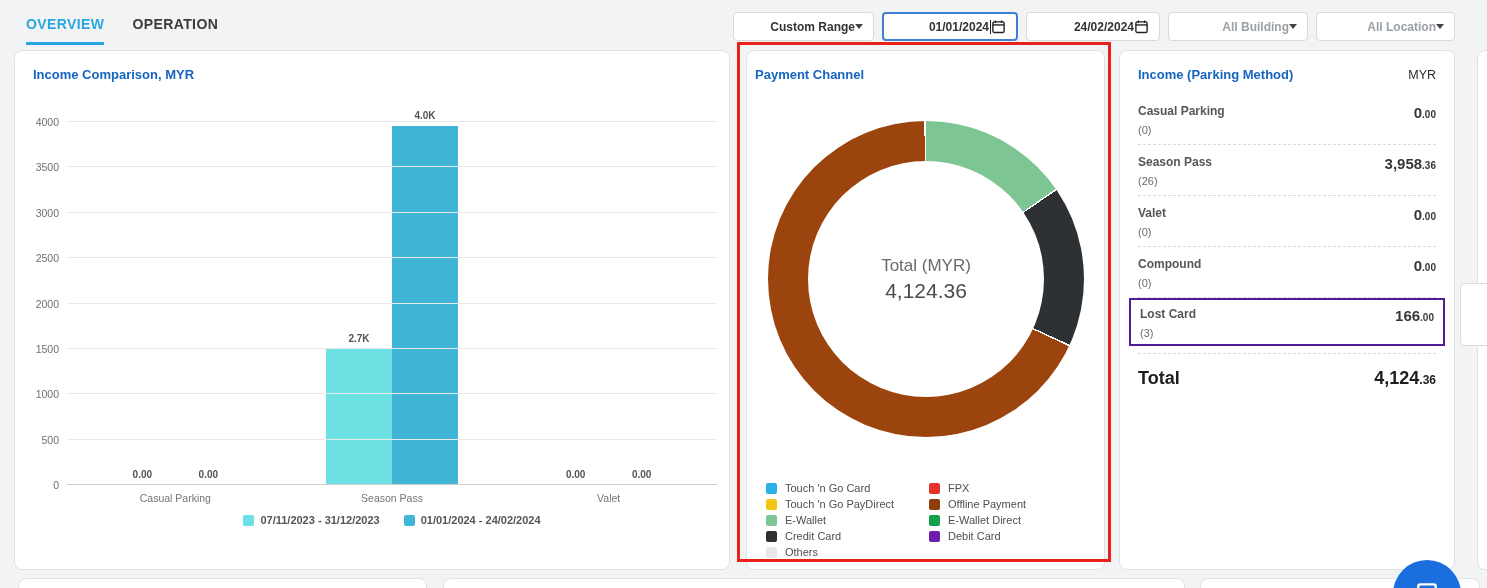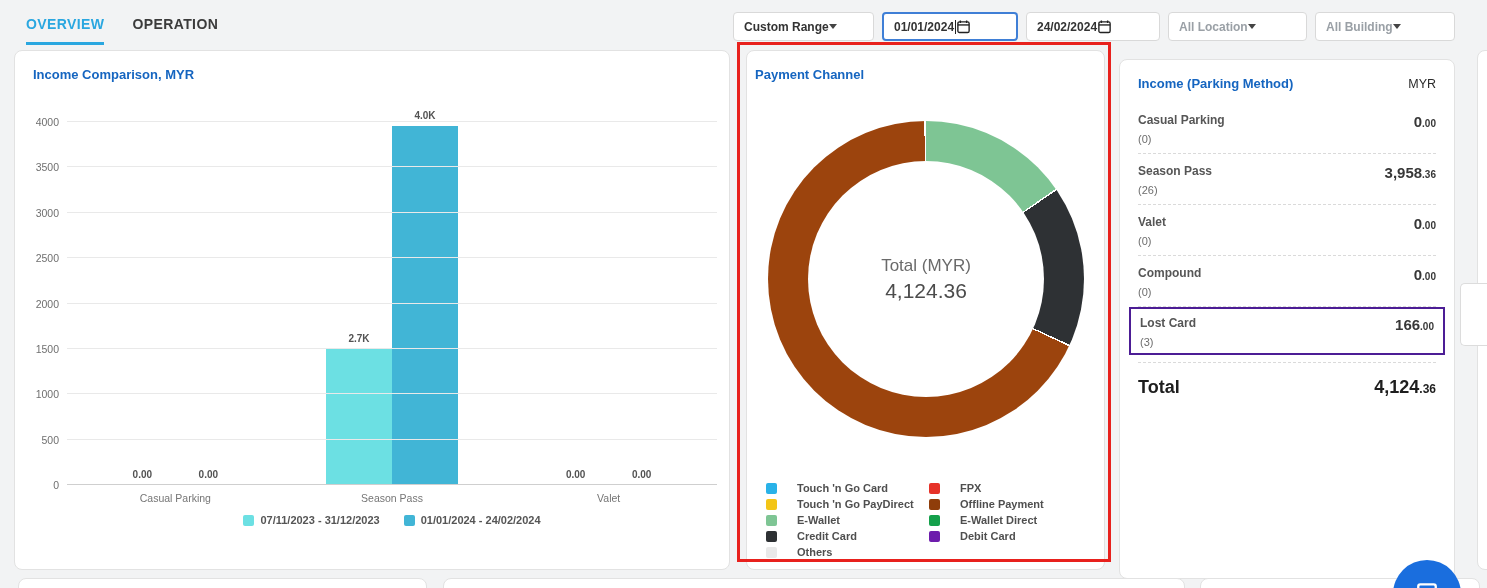--- a/index.html
+++ b/index.html
@@ -6,21 +6,21 @@
   html,body{background:#e9eaec}
   body{font-family:"Liberation Sans",sans-serif;-webkit-font-smoothing:antialiased}
   .page{position:relative;width:1487px;height:588px;background:#f2f3f4;overflow:hidden}
 
   
   .tabs{position:absolute;left:26px;top:16px;display:flex;gap:28px}
   .tab{font-size:14px;font-weight:700;letter-spacing:.4px;color:#3b3b3b;padding-bottom:10px;cursor:pointer}
   .tab.active{color:#2aa7e0;border-bottom:3px solid #2aa7e0}
 
   .filters{position:absolute;right:32px;top:12px;display:flex;gap:8px;align-items:center}
-  .ctrl{height:29px;background:#fff;border:1px solid #d9d9d9;border-radius:4px;display:flex;align-items:center;justify-content:flex-start;padding:0 10px;font-size:12px;color:#333;font-weight:600;cursor:pointer}
+  .ctrl{height:29px;background:#fff;border:1px solid #d9d9d9;border-radius:4px;display:flex;align-items:center;justify-content:flex-end;padding:0 10px;font-size:12px;color:#333;font-weight:600;cursor:pointer}
   .caret{width:0;height:0;border-left:4px solid transparent;border-right:4px solid transparent;border-top:5px solid #444;flex:0 0 auto}
   .ctrl.ph .v{color:#9aa0a6}
   .ctrl.focused{border:2px solid #3f7fd6}
   .cursor{display:inline-block;width:1px;height:14px;background:#222;margin:0 0 0 1px;vertical-align:middle}
   .cal{width:15px;height:15px;flex:0 0 auto}
   .w-range{width:141px}.w-d1{width:136px}.w-d2{width:134px}.w-loc{width:139px}.w-bld{width:140px}
   .ctrl .left{display:flex;align-items:center}
 
   
   .panel{position:absolute;background:#fff;border:1px solid #e2e2e2;border-radius:8px}
@@ -50,24 +50,24 @@
   .panel-donut h3{position:absolute;left:8px;top:16px}
   .donut{position:absolute;left:21px;top:70px;width:316px;height:316px}
   .ring{position:absolute;inset:0;border-radius:50%}
   .hole{position:absolute;left:40px;top:40px;width:236px;height:236px;border-radius:50%;background:#fff}
   .center{position:absolute;inset:0;display:flex;flex-direction:column;align-items:center;justify-content:center;gap:3px}
   .c1{font-size:17px;color:#6a6a6a}
   .c2{font-size:21px;color:#4c4c4c}
   .donut-legend{position:absolute;left:19px;bottom:11px;display:flex}
   .dl-col{display:flex;flex-direction:column;gap:4px}
   .dl-col:first-child{width:163px}
-  .dl-item{display:flex;align-items:flex-end;gap:20px;font-size:11px;font-weight:700;color:#4f4f4f;cursor:pointer}
-
-  
-  .panel-income{left:1119px;top:59px;width:336px;height:520px;padding:16px 18px}
+  .dl-item{display:flex;align-items:flex-end;gap:8px;font-size:11px;font-weight:400;color:#4f4f4f;cursor:pointer}
+
+  
+  .panel-income{left:1119px;top:50px;width:336px;height:520px;padding:16px 18px}
   .head{display:flex;justify-content:space-between;align-items:baseline}
   .cur{font-size:12.5px;font-weight:400;color:#2b2b2b}
   .rows{margin-top:12px}
   .row{display:flex;justify-content:space-between;padding:10px 0 8px;border-bottom:1px dashed #dadada}
   .row .lbl{font-size:12px;font-weight:600;color:#565656}
   .row .cnt{font-size:11px;color:#6d6d6d;margin-top:6px}
   .val{font-size:15px;font-weight:600;color:#373737}
   .val .dec,.t-value .dec{font-size:10px}
   .row.highlight{border:2px solid #4c1d95;margin:0 -9px;padding:7px 9px 5px}
   .divider{border-bottom:1px dashed #dadada;margin-top:7px}
@@ -112,26 +112,26 @@
         </svg>
     </div>
     <div class="ctrl w-d2">
       <span class="v">24/02/2024</span>
       <svg class="cal" viewBox="0 0 24 24">
           <path fill="none" stroke="#222" stroke-width="2.2" d="M7 2.5v4M17 2.5v4"></path>
           <rect x="3" y="4.5" width="18" height="17" rx="2.5" fill="none" stroke="#222" stroke-width="2.2"></rect>
           <path d="M3 9.5h18" stroke="#222" stroke-width="2.2"></path>
         </svg>
     </div>
+    <div class="ctrl ph w-bld">
+      <span class="v">All Building</span>
+      <span class="caret"></span>
+    </div>
     <div class="ctrl ph w-loc">
       <span class="v">All Location</span>
-      <span class="caret"></span>
-    </div>
-    <div class="ctrl ph w-bld">
-      <span class="v">All Building</span>
       <span class="caret"></span>
     </div>
   </div>
 
   <section class="panel panel-bar">
     <h3>Income Comparison, MYR</h3>
     <div class="yaxis">
         <div class="y-tick" style="bottom: 0%;">0</div>
         <div class="y-tick" style="bottom: 12.5%;">500</div>
         <div class="y-tick" style="bottom: 25%;">1000</div>

